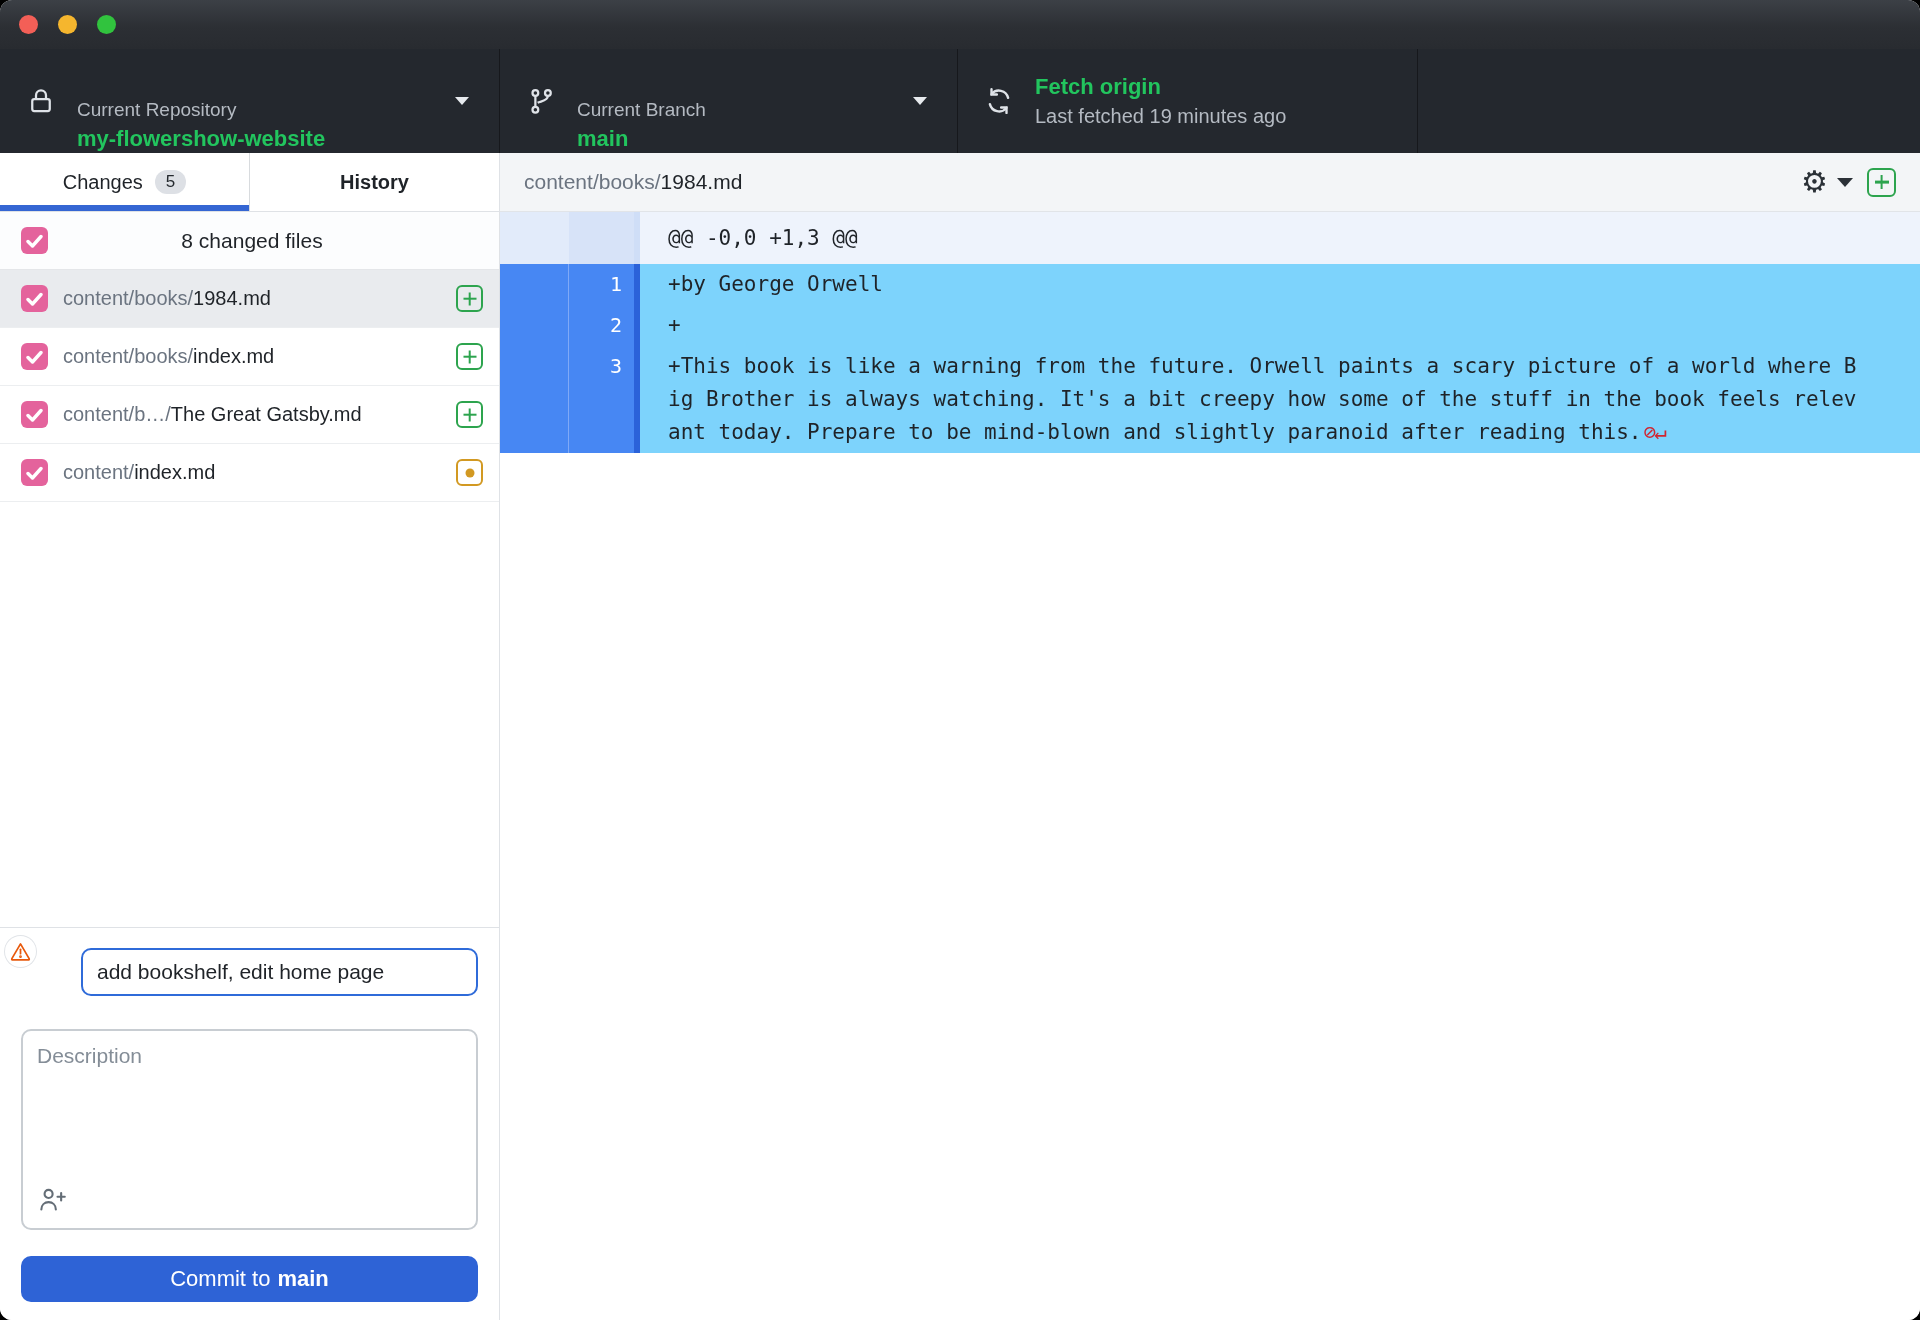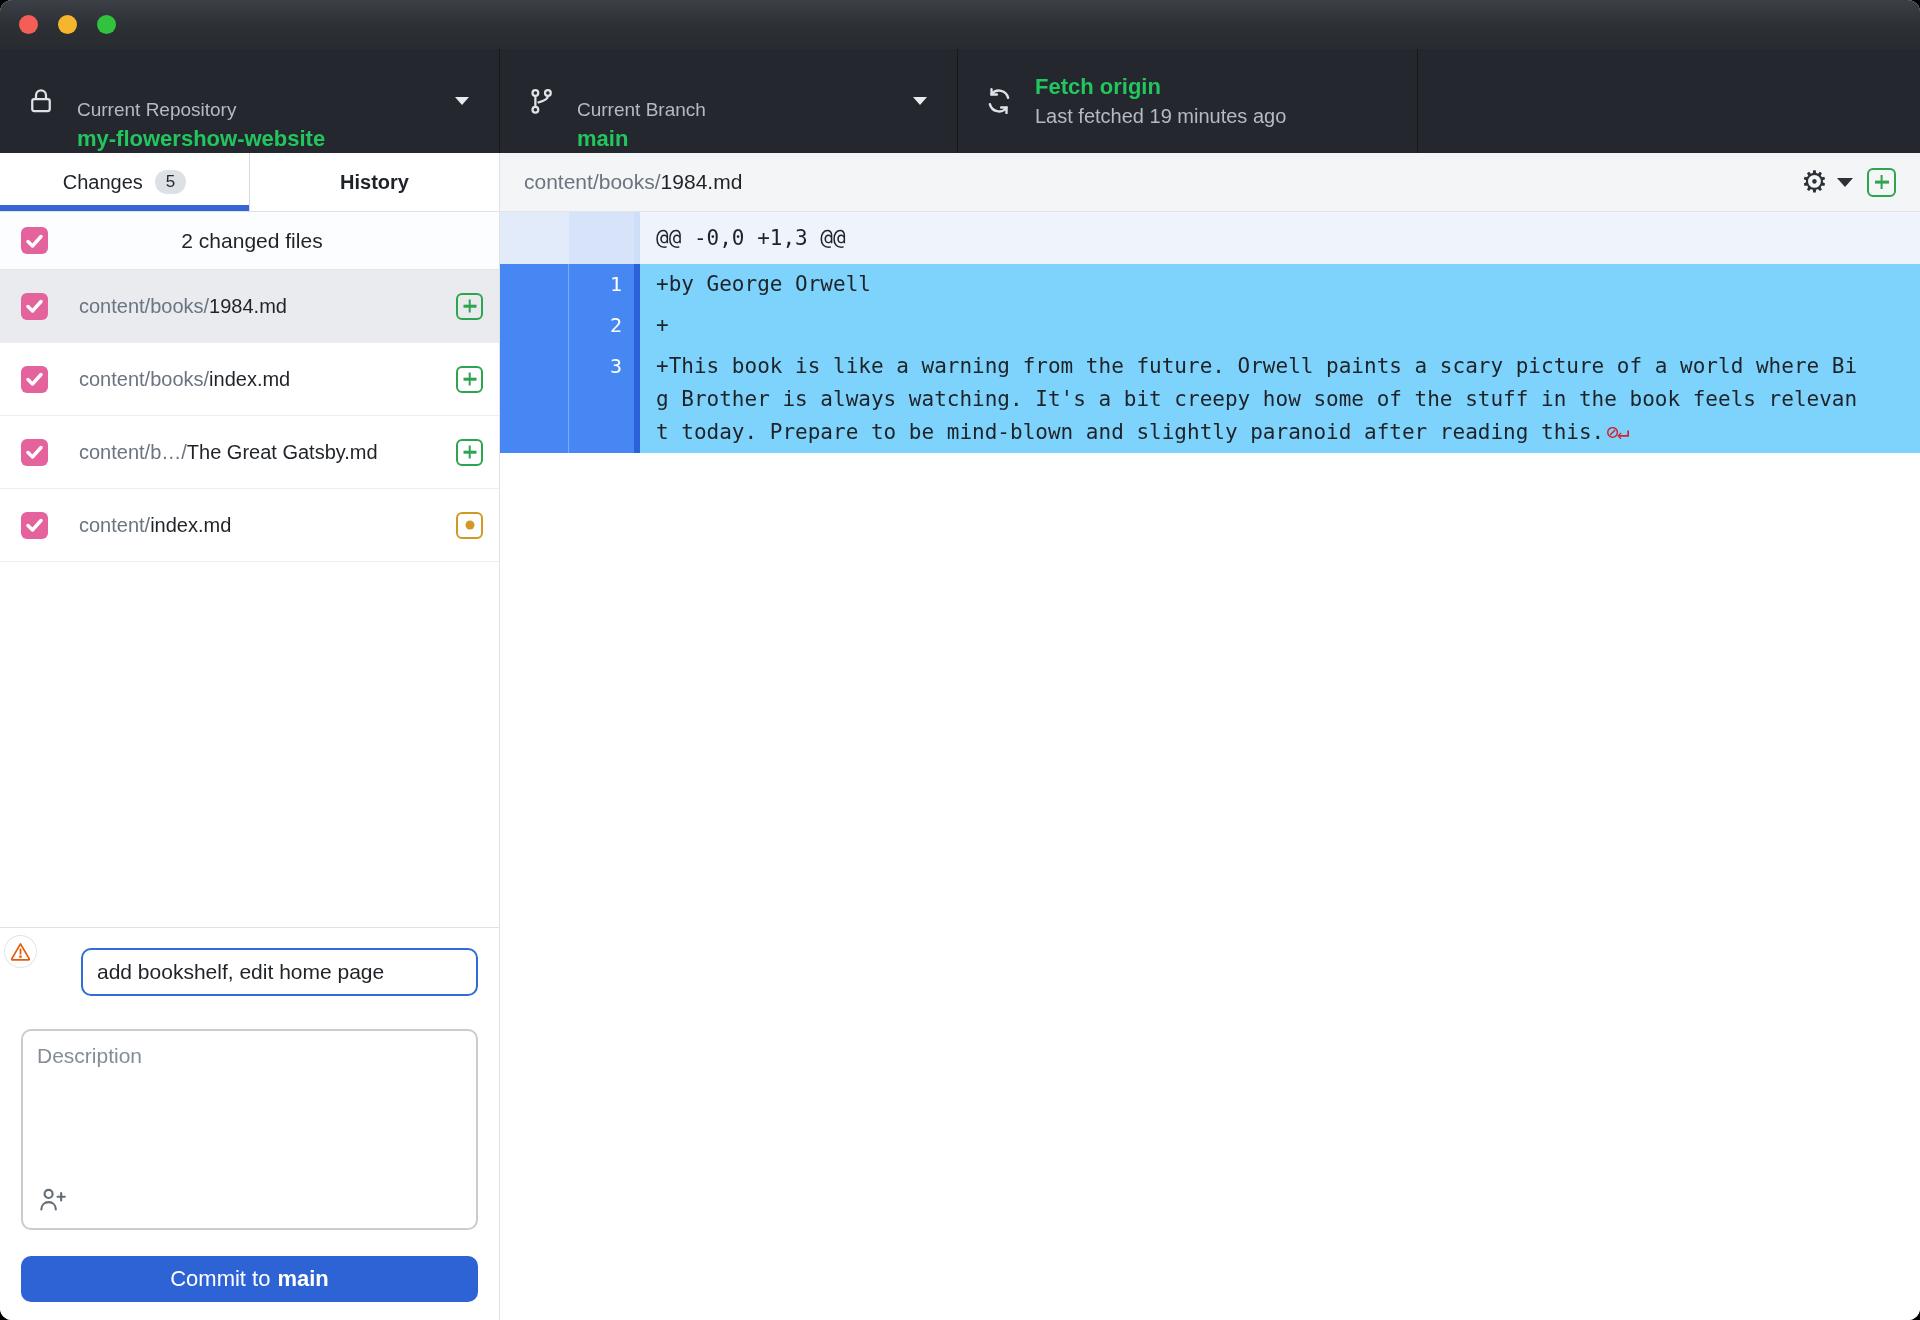--- a/index.html
+++ b/index.html
@@ -44,21 +44,21 @@
   .tab + .tab { border-left:1px solid #d8dbde;font-weight:bold; }
   .tab.active::after { content:""; position:absolute; left:0; right:0; bottom:0; height:6px; background:#3566d3; }
   .badge { background:#dde0e5; color:#24292e; border-radius:13px; padding:2px 11px; font-size:17px; }
 
   .files-header { height:58px; flex:0 0 58px; display:flex; align-items:center; padding:0 16px 0 21px; border-bottom:1px solid #e4e6e9; background:#fcfdfe; font-size:21px; color:#1f2328; }
   .files-header .fh-label { flex:1; text-align:center; margin-left:-27px; }
 
   .checkbox { width:27px; height:27px; flex:0 0 27px; border-radius:6px; background:#e4639c; display:flex; align-items:center; justify-content:center; border:none; padding:0; }
   .checkbox svg { display:block; }
 
-  .file-row { height:73px; display:flex; align-items:center; gap:31px; padding:0 16px 0 21px; border-bottom:1px solid #eceef0; font-size:20px; background:#fff; }
+  .file-row { height:58px; display:flex; align-items:center; gap:15px; padding:0 16px 0 21px; border-bottom:1px solid #eceef0; font-size:20px; background:#fff; }
   .file-row.selected { background:#e9ebee; }
   .file-row .fpath { white-space:nowrap; overflow:hidden; }
   .file-row .dir { color:#6b7480; }
   .file-row .fname { color:#1f2328; }
   .status { width:27px; height:27px; flex:0 0 27px; margin-left:auto; border-radius:6px; border:2.5px solid; position:relative; }
   .status.added { border-color:#2da44e; }
   .status.added::before, .status.added::after { content:""; position:absolute; background:#2da44e; left:50%; top:50%; transform:translate(-50%,-50%); }
   .status.added::before { width:13px; height:2.6px; }
   .status.added::after  { width:2.6px; height:13px; }
   .status.modified { border-color:#d29922; }
@@ -93,21 +93,21 @@
   .dh-status { width:29px; height:29px; border-radius:6px; border:2.5px solid #2da44e; position:relative; }
   .dh-status::before, .dh-status::after { content:""; position:absolute; background:#2da44e; left:50%; top:50%; transform:translate(-50%,-50%); }
   .dh-status::before { width:14px; height:2.8px; }
   .dh-status::after { width:2.8px; height:14px; }
 
   .diff-body { flex:1; overflow:hidden; font-family:"DejaVu Sans Mono","Liberation Mono",monospace; font-size:21px; color:#1f2328; }
   .diff-row { display:flex; align-items:stretch; }
   .gut1 { width:69px; flex:0 0 69px; }
   .gut2 { width:65px; flex:0 0 65px; text-align:right; padding:4px 12px 0 0; font-size:20px; line-height:33px; }
   .strip { width:6px; flex:0 0 6px; }
-  .code { flex:1; padding:4px 62px 4px 16px; line-height:33px; white-space:pre-wrap; word-break:break-all; min-width:0; }
+  .code { flex:1; padding:4px 62px 4px 28px; line-height:33px; white-space:pre-wrap; word-break:break-all; min-width:0; }
   .diff-row.hunk .gut1 { background:#e2ebfa; }
   .diff-row.hunk .gut2 { background:#d7e3f8; }
   .diff-row.hunk .strip { background:#cfdef7; }
   .diff-row.hunk .code { background:#eef3fc; padding-top:10px; padding-bottom:9px; }
   .diff-row.add .gut1 { background:#4787f3; border-right:1px solid #7fa9f7; }
   .diff-row.add .gut2 { background:#4787f3; color:#fff; }
   .diff-row.add .strip { background:#2b62d9; }
   .diff-row.add .code { background:#7dd3fc; }
   .nonl { color:#d1242f; margin-left:2px; letter-spacing:-2px; }
 </style>
@@ -183,21 +183,21 @@
           <span>History</span>
         </div>
       </div>
 
       <div class="files-header">
         <button class="checkbox">
           <svg width="17" height="14" viewBox="0 0 17 14" fill="none" stroke="#fff" stroke-width="3.4" stroke-linecap="round" stroke-linejoin="round">
               <polyline points="2,7.5 6.5,12 15,2.5"></polyline>
             </svg>
         </button>
-        <span class="fh-label">2 changed files</span>
+        <span class="fh-label">8 changed files</span>
       </div>
 
       <div>
           <div class="file-row selected">
     <button class="checkbox">
       <svg width="17" height="14" viewBox="0 0 17 14" fill="none" stroke="#fff" stroke-width="3.4" stroke-linecap="round" stroke-linejoin="round">
                 <polyline points="2,7.5 6.5,12 15,2.5"></polyline>
               </svg>
     </button>
     <span class="fpath"><span class="dir">content/books/</span><span class="fname">1984.md</span></span>

